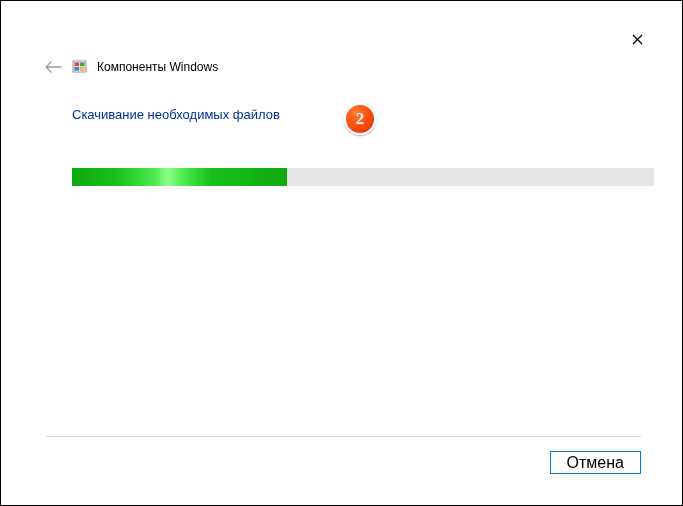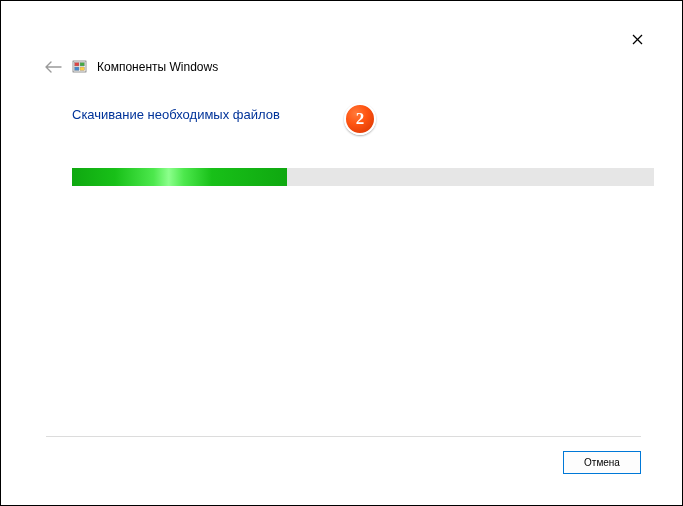--- a/index.html
+++ b/index.html
@@ -130,21 +130,21 @@
       display: flex;
       justify-content: flex-end;
       align-items: center;
       padding-top: 12px;
     }
     .cancel-btn {
       min-width: 78px;
       height: 23px;
       background: #fdfdfd;
       border: 1px solid #0078d7;
-      font-size: 10px;
+      font-size: 16px;
       font-family: 'Segoe UI', Tahoma, sans-serif;
       cursor: pointer;
       padding: 0 16px;
     }
   </style>
 </head>
 <body>
 
 <div class="window">
   <div class="inner-panel">

